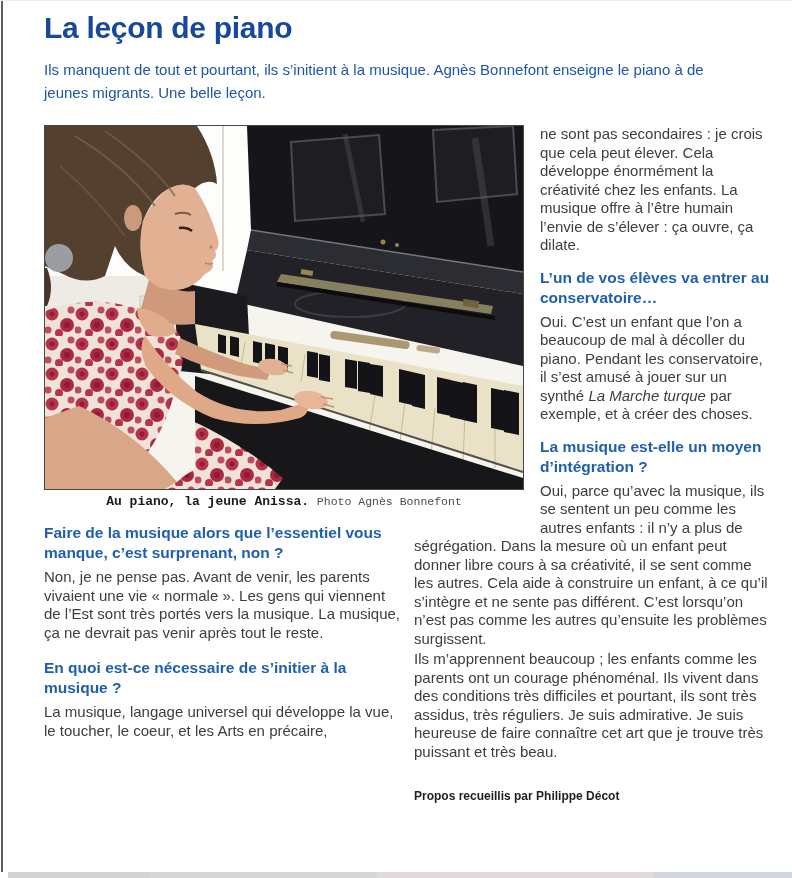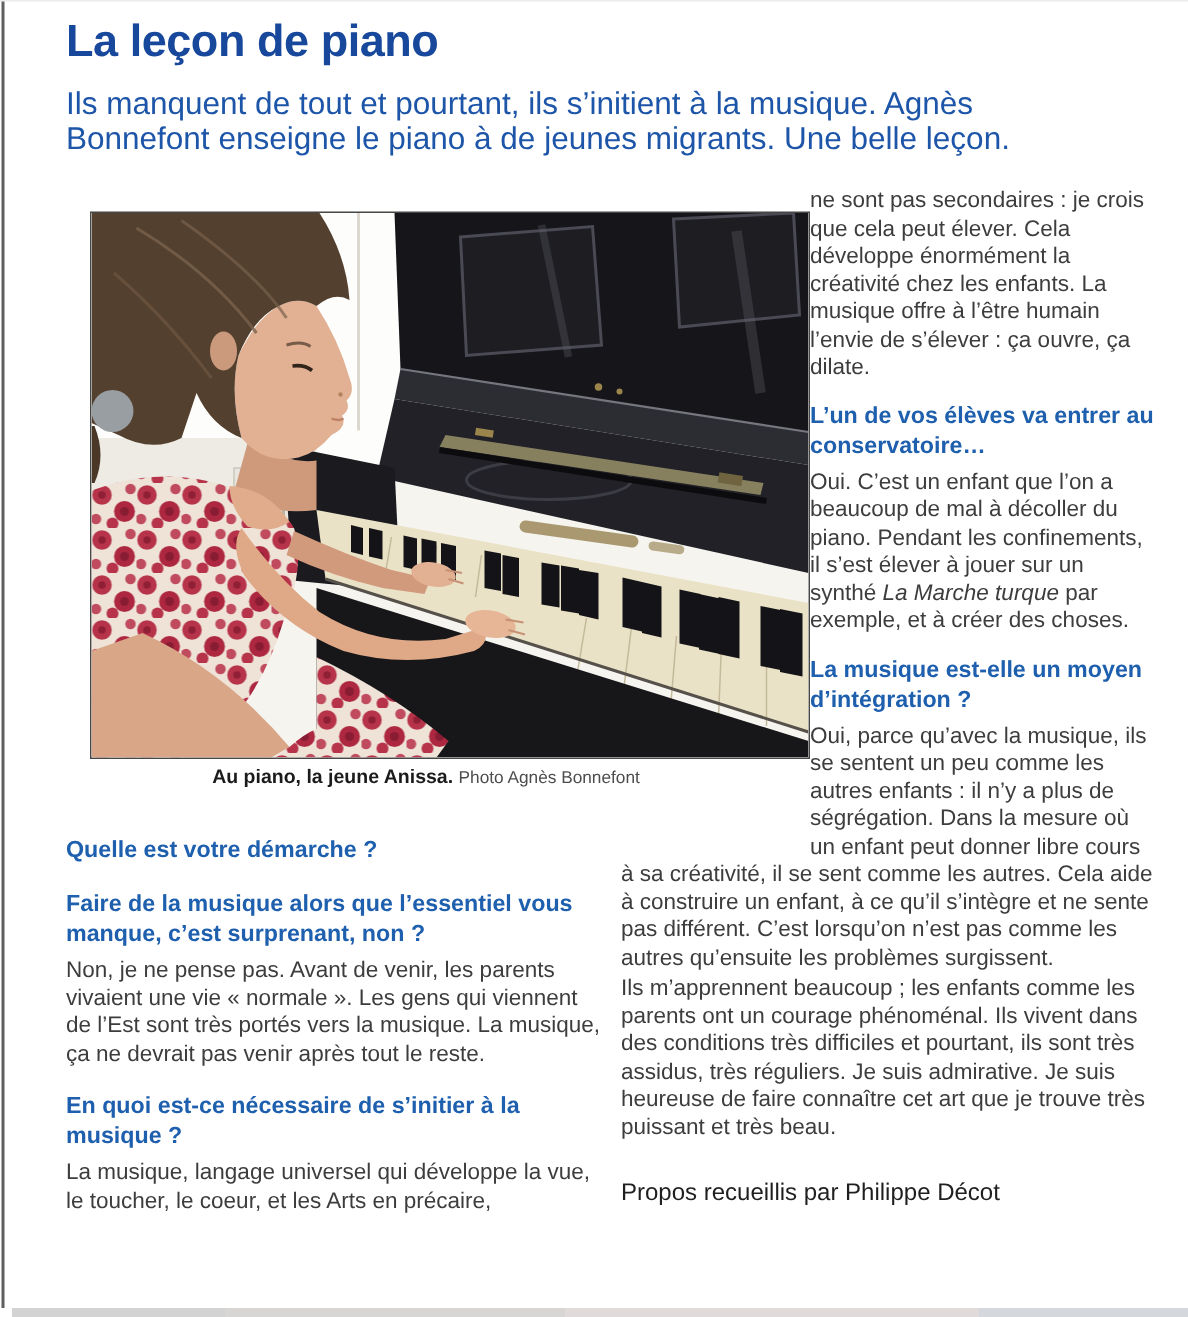--- a/index.html
+++ b/index.html
@@ -9,45 +9,45 @@
     color:#3d3d3d;
   }
   .page{position:relative;width:792px;height:878px;background:#fff;border-top:1px solid #ececec;box-sizing:border-box;}
   .page-left-edge{position:absolute;left:1px;top:0;bottom:6px;width:2px;background:#5f5f5f;}
   .inner{padding:0 22px 0 44px;}
   h1.title{
     font-size:30px;line-height:34px;font-weight:bold;color:#17489b;
     margin:10px 0 13px;letter-spacing:-0.3px;
   }
   p.lede{
-    font-size:21px;line-height:23px;color:#1d55a8;
+    font-size:15px;line-height:23px;color:#1d55a8;
     width:704px;margin:0 0 21px;
   }
   .content{position:relative;}
   
   .photo-block{float:left;width:480px;margin:0 16px 14px 0;}
   .photo-frame{width:478px;height:363px;border:1px solid #474747;overflow:hidden;background:#f7f5f1;}
   .photo-frame svg{display:block;}
-  figure{margin:16px;}
+  figure{margin:0;font-family:Liberation Mono, monospace;}
   figcaption{
     text-align:center;margin-top:4px;font-size:13px;line-height:15px;color:#1b1b1b;
   }
   .cap-bold{font-weight:bold;}
   .cap-credit{font-size:11.5px;color:#4c4c4c;font-weight:normal;}
   .left-col{float:left;clear:left;width:356px;margin-right:14px;min-height:355px;}
   .q{
     font-size:15.5px;line-height:20px;font-weight:bold;color:#1e5fae;
     margin:13px 0 5px;
   }
   .left-col .q:first-child{margin-top:0;}
   .body-p{font-size:15px;line-height:18.5px;color:#3d3d3d;margin:0 0 2px;}
   .left-col .q{margin-top:16px;}
   .right-flow .body-p:first-child{margin-top:0;}
   .it{font-style:italic;}
-  .byline{font-size:16px;line-height:18px;font-weight:normal;color:#1f1f1f;margin:26px 0 0;}
+  .byline{font-size:12px;line-height:18px;font-weight:bold;color:#1f1f1f;margin:26px 0 0;}
   .page-bottom-strip{
     position:absolute;left:0;right:0;bottom:0;height:6px;
     background:linear-gradient(90deg,
       #ffffff 0px,#ffffff 8px,
       #d3d3d3 8px,#d3d3d3 150px,
       #d8d6d4 150px,#d8d6d4 377px,
       #e0dadb 377px,#e0dadb 653px,
       #d4d7dc 653px,#d4d7dc 792px);
   }
 </style>
@@ -195,32 +195,31 @@
             </svg>
           </div>
           <figcaption>
             <span class="cap-bold">Au piano, la jeune Anissa.</span>
             <span class="cap-credit">Photo Agnès Bonnefont</span>
           </figcaption>
         </figure>
       </div>
 
       <div class="left-col">
-        <h2 class="q">Quelle est votre démarche ?</h2>
         <h2 class="q">Faire de la musique alors que l’essentiel vous manque, c’est surprenant, non ?</h2>
         <p class="body-p">Non, je ne pense pas. Avant de venir, les parents vivaient une vie « normale ». Les gens qui viennent de l’Est sont très portés vers la musique. La musique, ça ne devrait pas venir après tout le reste.</p>
         <h2 class="q">En quoi est-ce nécessaire de s’initier à la musique ?</h2>
         <p class="body-p">La musique, langage universel qui développe la vue, le toucher, le coeur, et les Arts en précaire,</p>
       </div>
 
       <div class="right-flow">
         <p class="body-p">ne sont pas secondaires : je crois que cela peut élever. Cela développe énormément la créativité chez les enfants. La musique offre à l’être humain l’envie de s’élever : ça ouvre, ça dilate.</p>
 
         <h2 class="q">L’un de vos élèves va entrer au conservatoire…</h2>
-        <p class="body-p"><span>Oui. C’est un enfant que l’on a beaucoup de mal à décoller du piano. Pendant les confinements, il s’est élever à jouer sur un synthé </span><span class="it">La Marche turque</span><span> par exemple, et à créer des choses.</span></p>
+        <p class="body-p"><span>Oui. C’est un enfant que l’on a beaucoup de mal à décoller du piano. Pendant les conservatoire, il s’est amusé à jouer sur un synthé </span><span class="it">La Marche turque</span><span> par exemple, et à créer des choses.</span></p>
 
         <h2 class="q">La musique est-elle un moyen d’intégration ?</h2>
         <p class="body-p">Oui, parce qu’avec la musique, ils se sentent un peu comme les autres enfants : il n’y a plus de ségrégation. Dans la mesure où un enfant peut donner libre cours à sa créativité, il se sent comme les autres. Cela aide à construire un enfant, à ce qu’il s’intègre et ne sente pas différent. C’est lorsqu’on n’est pas comme les autres qu’ensuite les problèmes surgissent.</p>
 
         <p class="body-p">Ils m’apprennent beaucoup ; les enfants comme les parents ont un courage phénoménal. Ils vivent dans des conditions très difficiles et pourtant, ils sont très assidus, très réguliers. Je suis admirative. Je suis heureuse de faire connaître cet art que je trouve très puissant et très beau.</p>
 
         <p class="byline">Propos recueillis par Philippe Décot</p>
       </div>
 
     </div>

